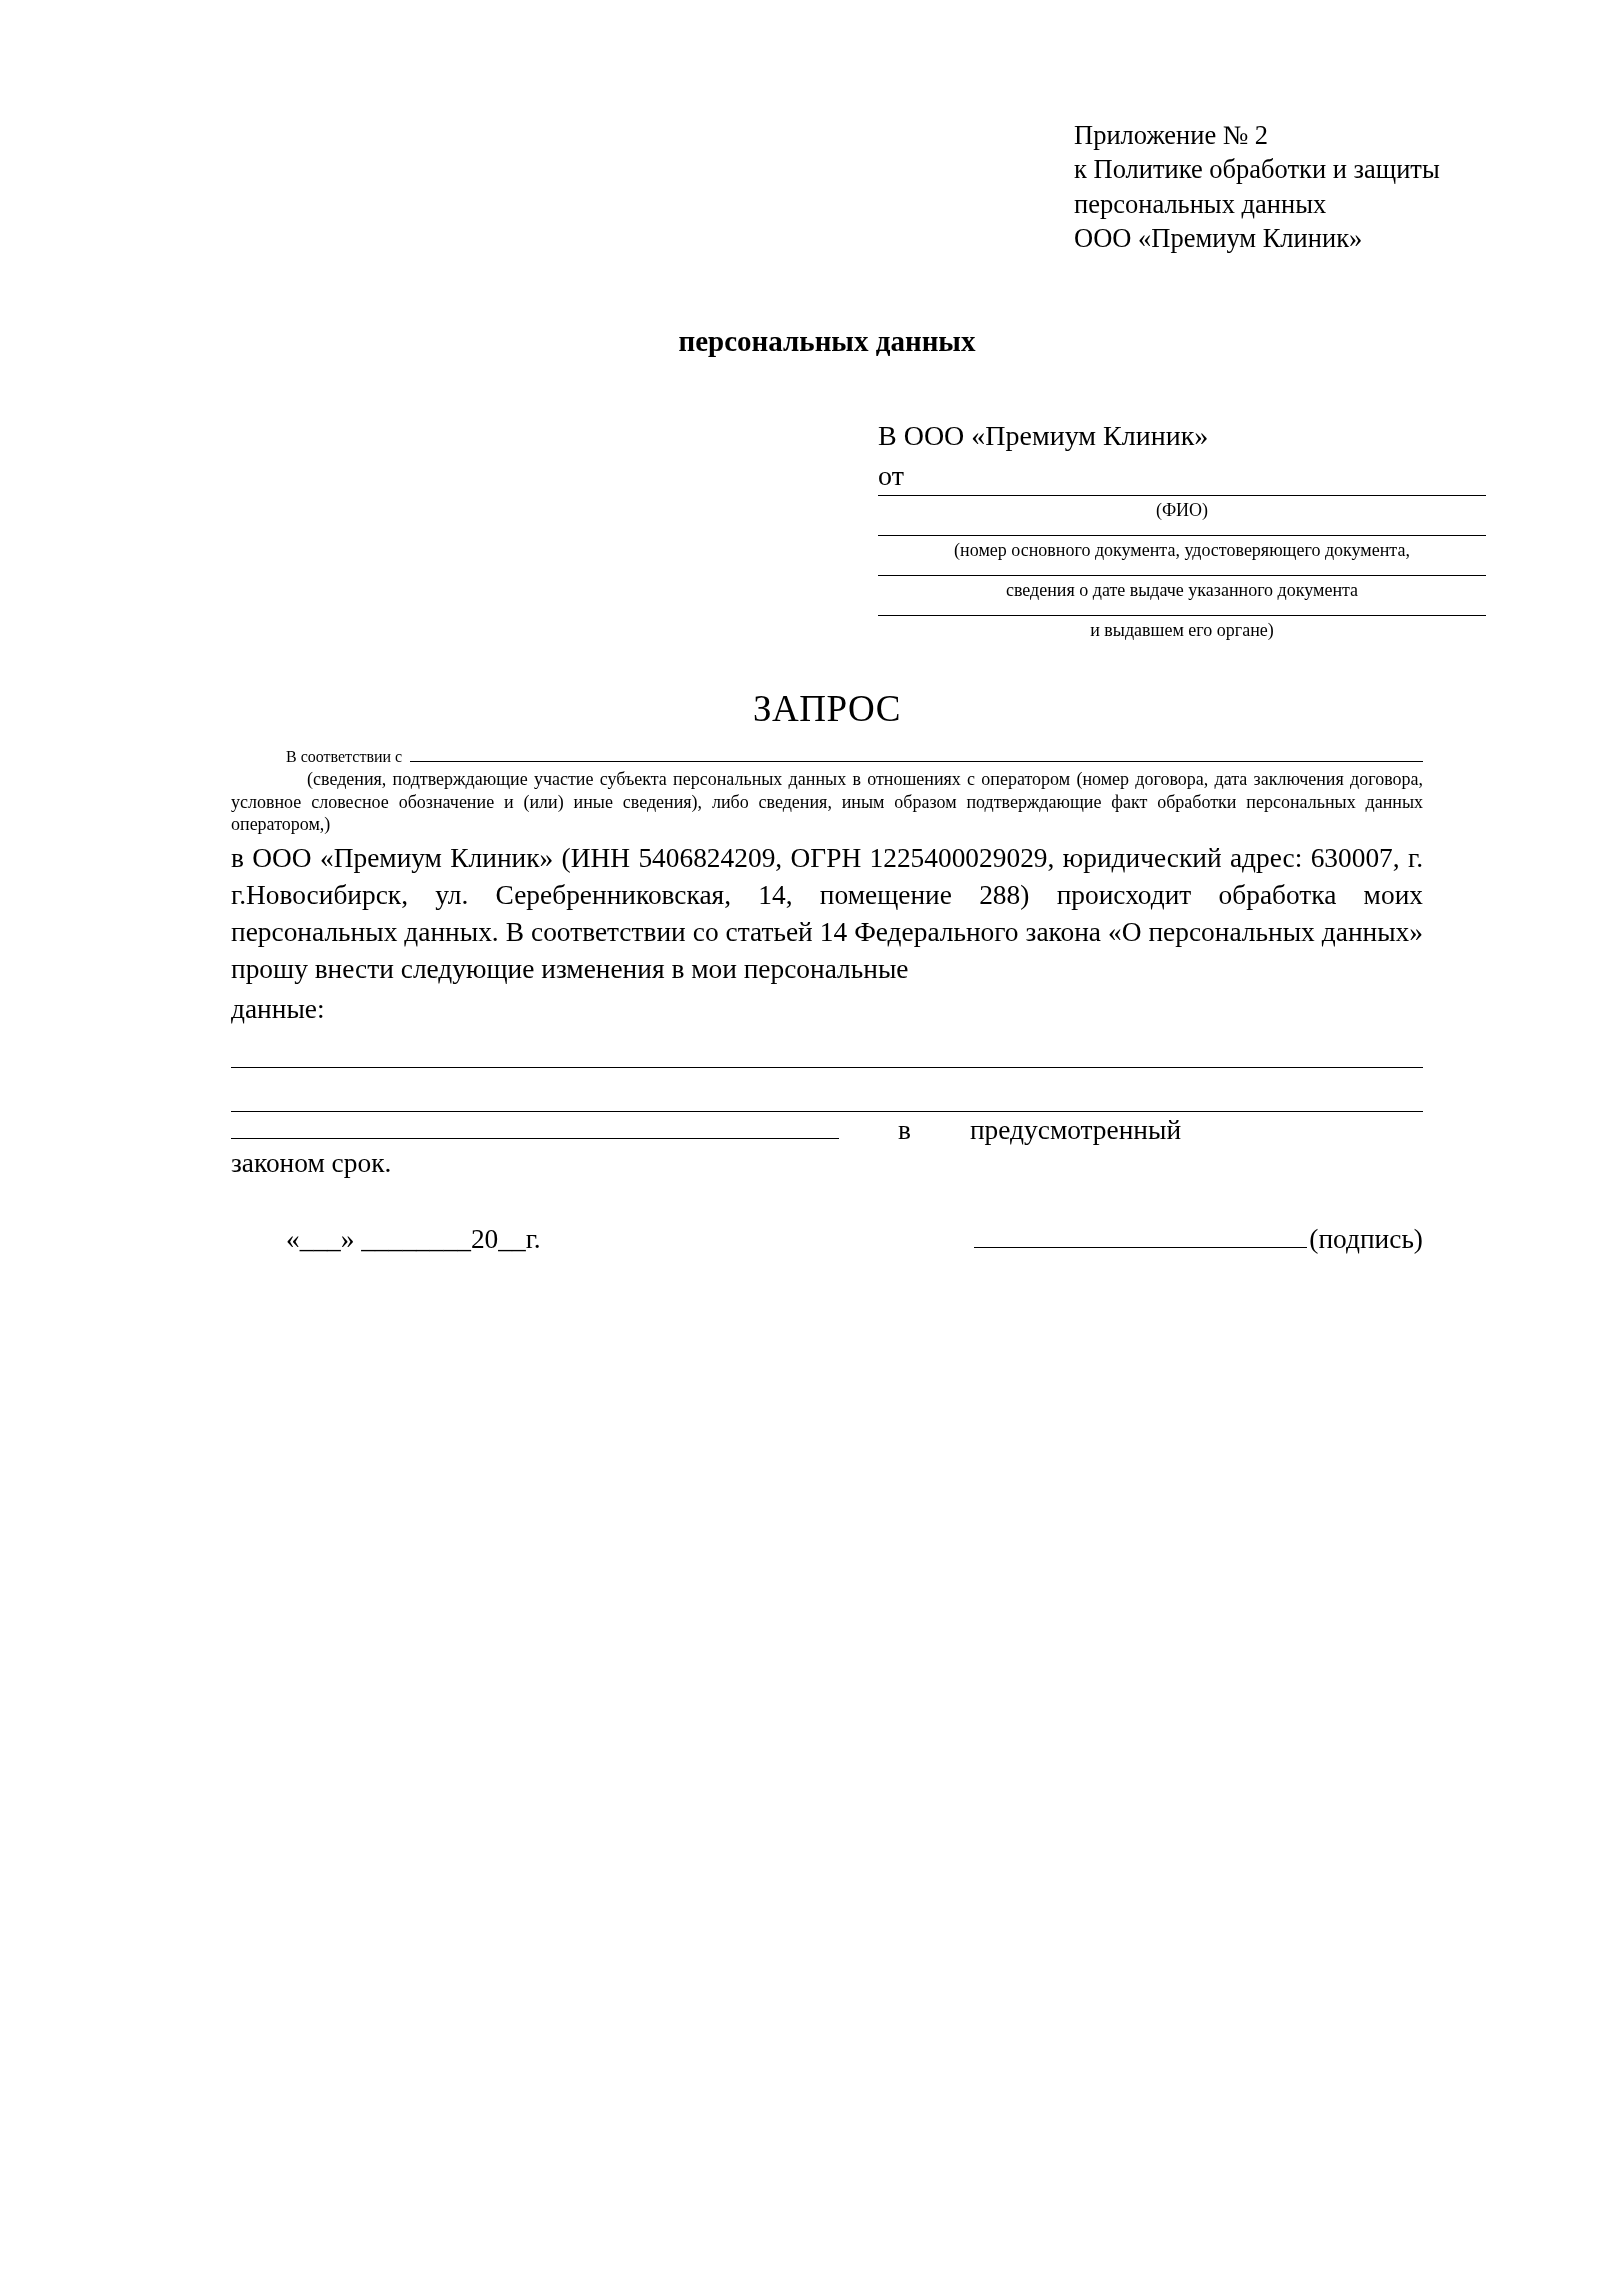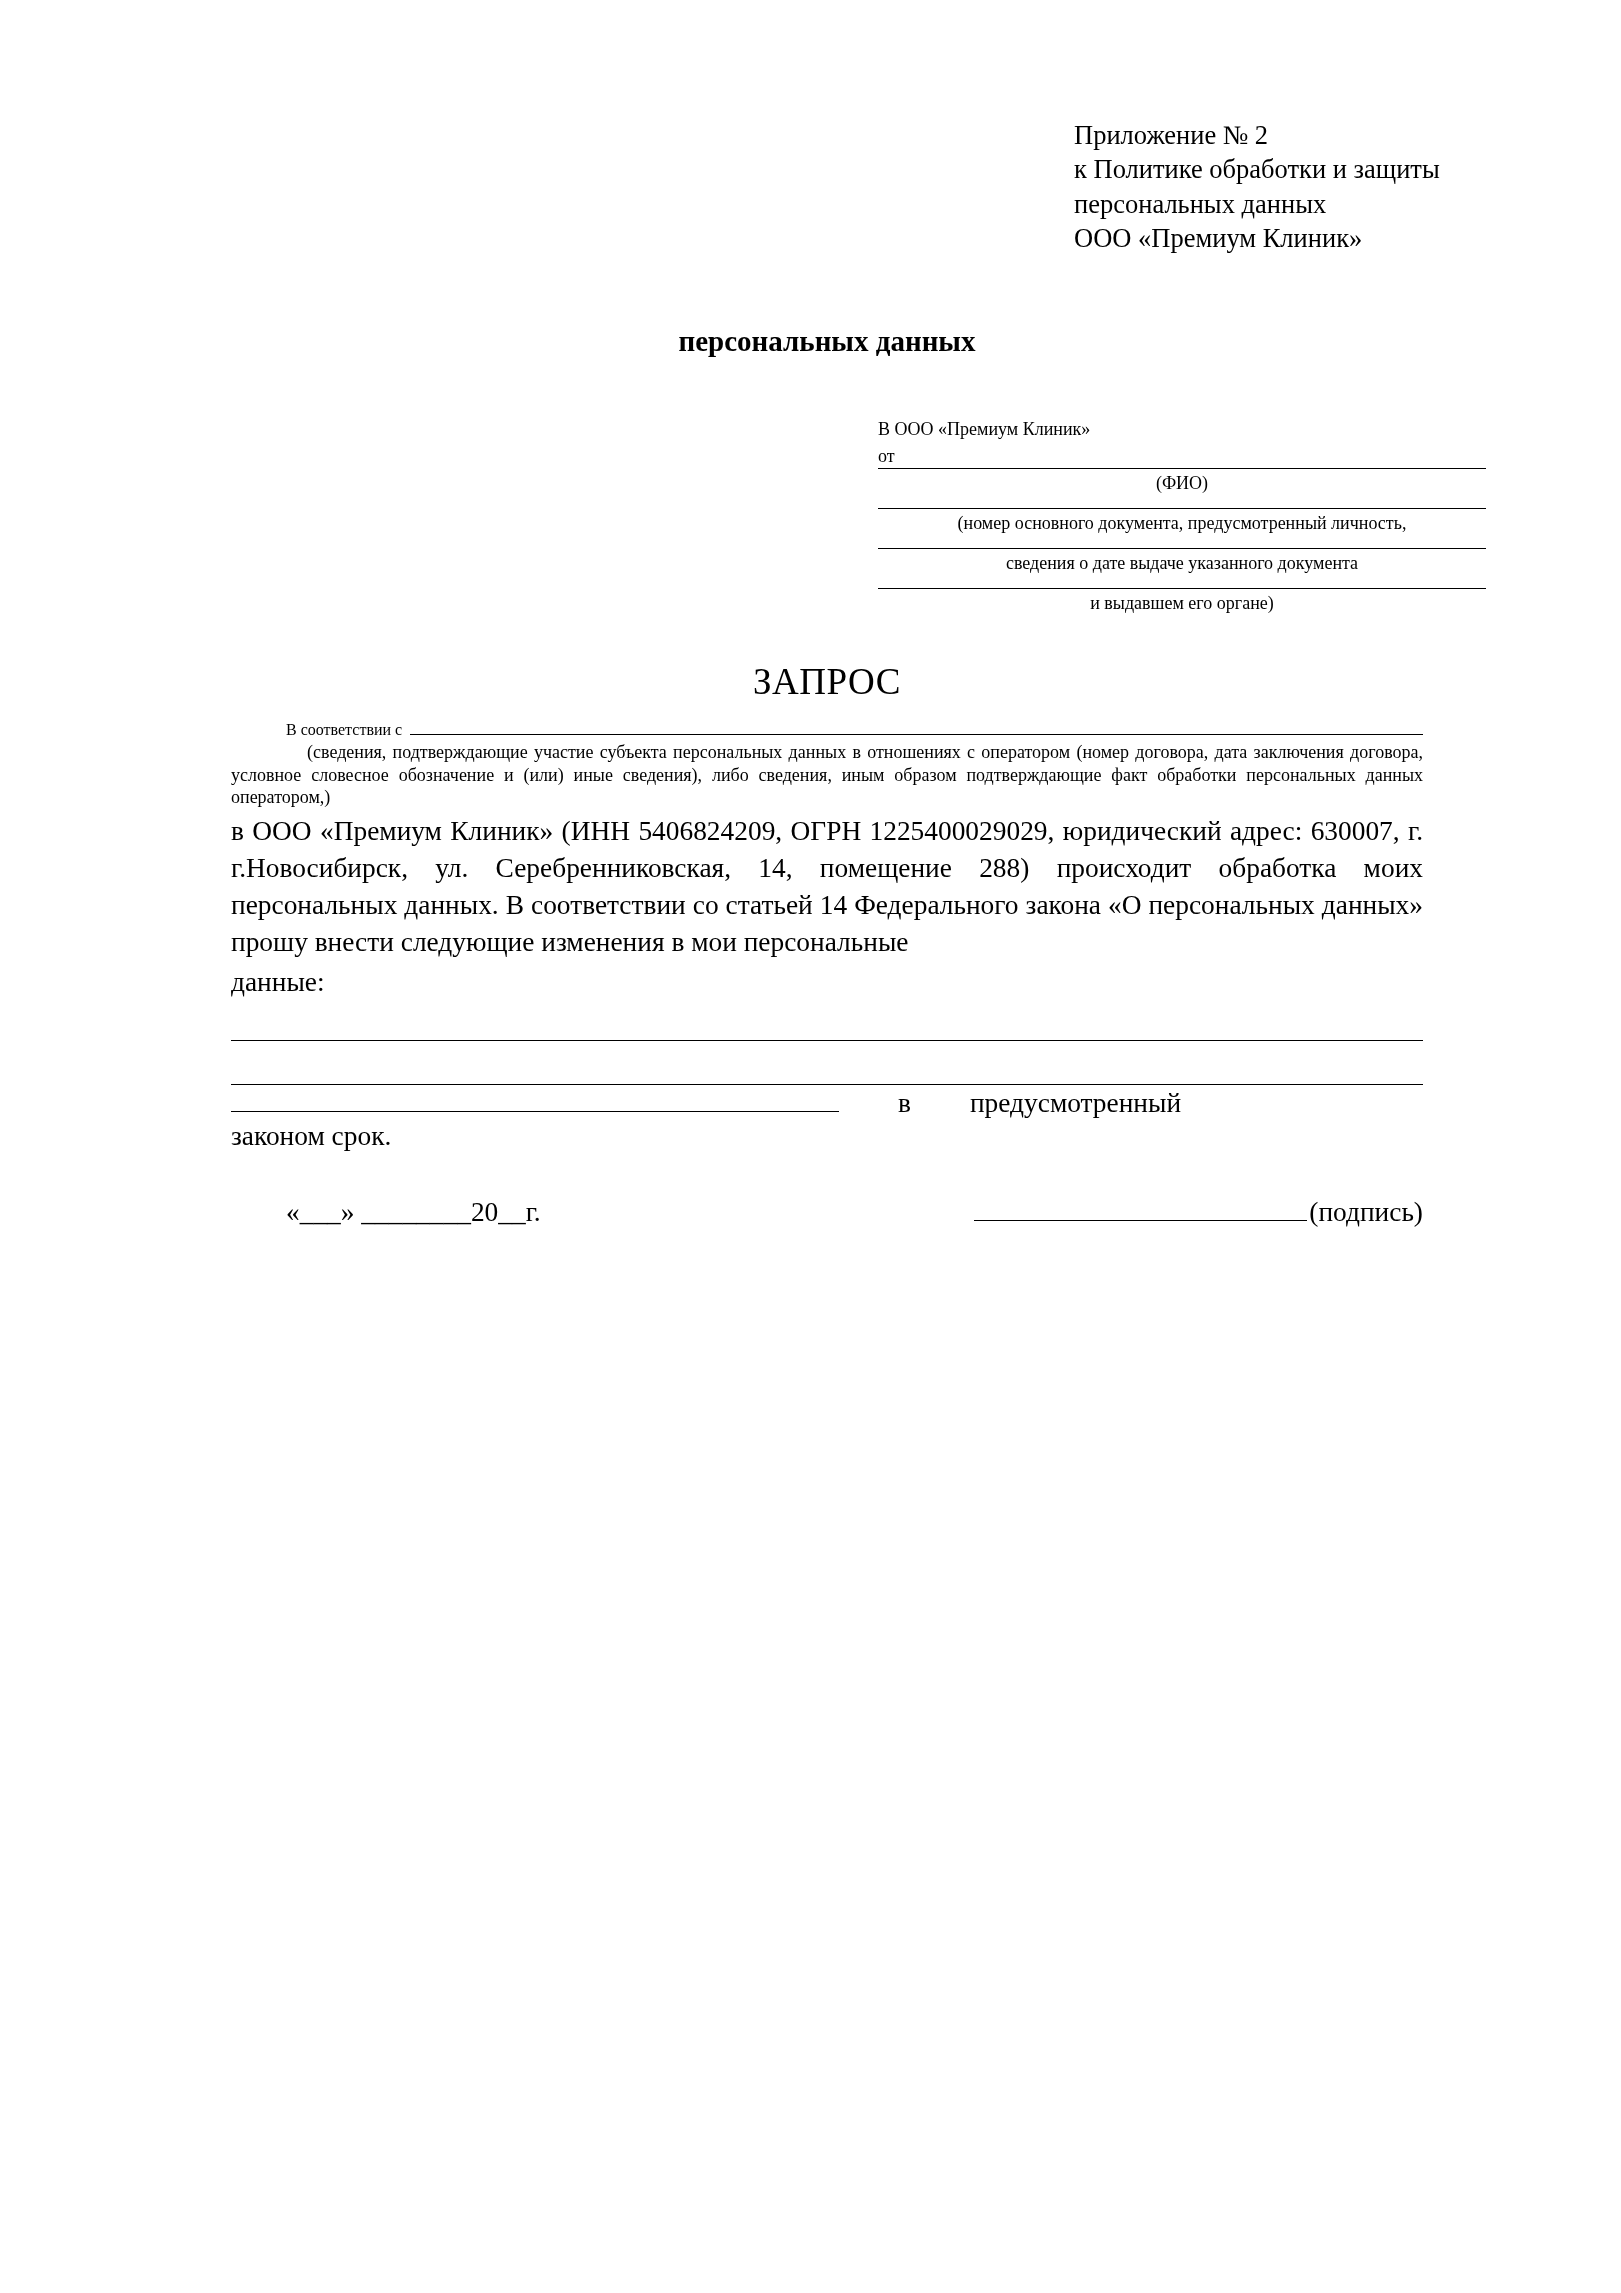--- a/index.html
+++ b/index.html
@@ -41,21 +41,21 @@
     font-weight: bold;
     font-size: 29px;
     line-height: 1.30;
     padding: 0 88px;
   }
 
   
   .addressee {
     margin-top: 57px;
     margin-left: 647px;
-    font-size: 18px;
+    font-size: 28px;
     line-height: 1.35;
   }
   .addressee .to-line { white-space: nowrap; }
   .addressee .from-line { margin-top: 2px; }
 
   .rule-group {
     margin-left: 647px;
     width: 608px;
   }
   .rule {
@@ -196,21 +196,21 @@
   <div class="addressee">
     <div class="to-line">В ООО «Премиум Клиник»</div>
     <div class="from-line">от</div>
   </div>
 
   <div class="rule-group">
     <div class="rule"></div>
     <div class="rule-caption">(ФИО)</div>
 
     <div class="rule"></div>
-    <div class="rule-caption wide">(номер основного документа, предусмотренный личность,</div>
+    <div class="rule-caption wide">(номер основного документа, удостоверяющего документа,</div>
 
     <div class="rule"></div>
     <div class="rule-caption">сведения о дате выдаче указанного документа</div>
 
     <div class="rule"></div>
     <div class="rule-caption">и выдавшем его органе)</div>
   </div>
 
   <div class="request-heading">ЗАПРОС</div>
 

